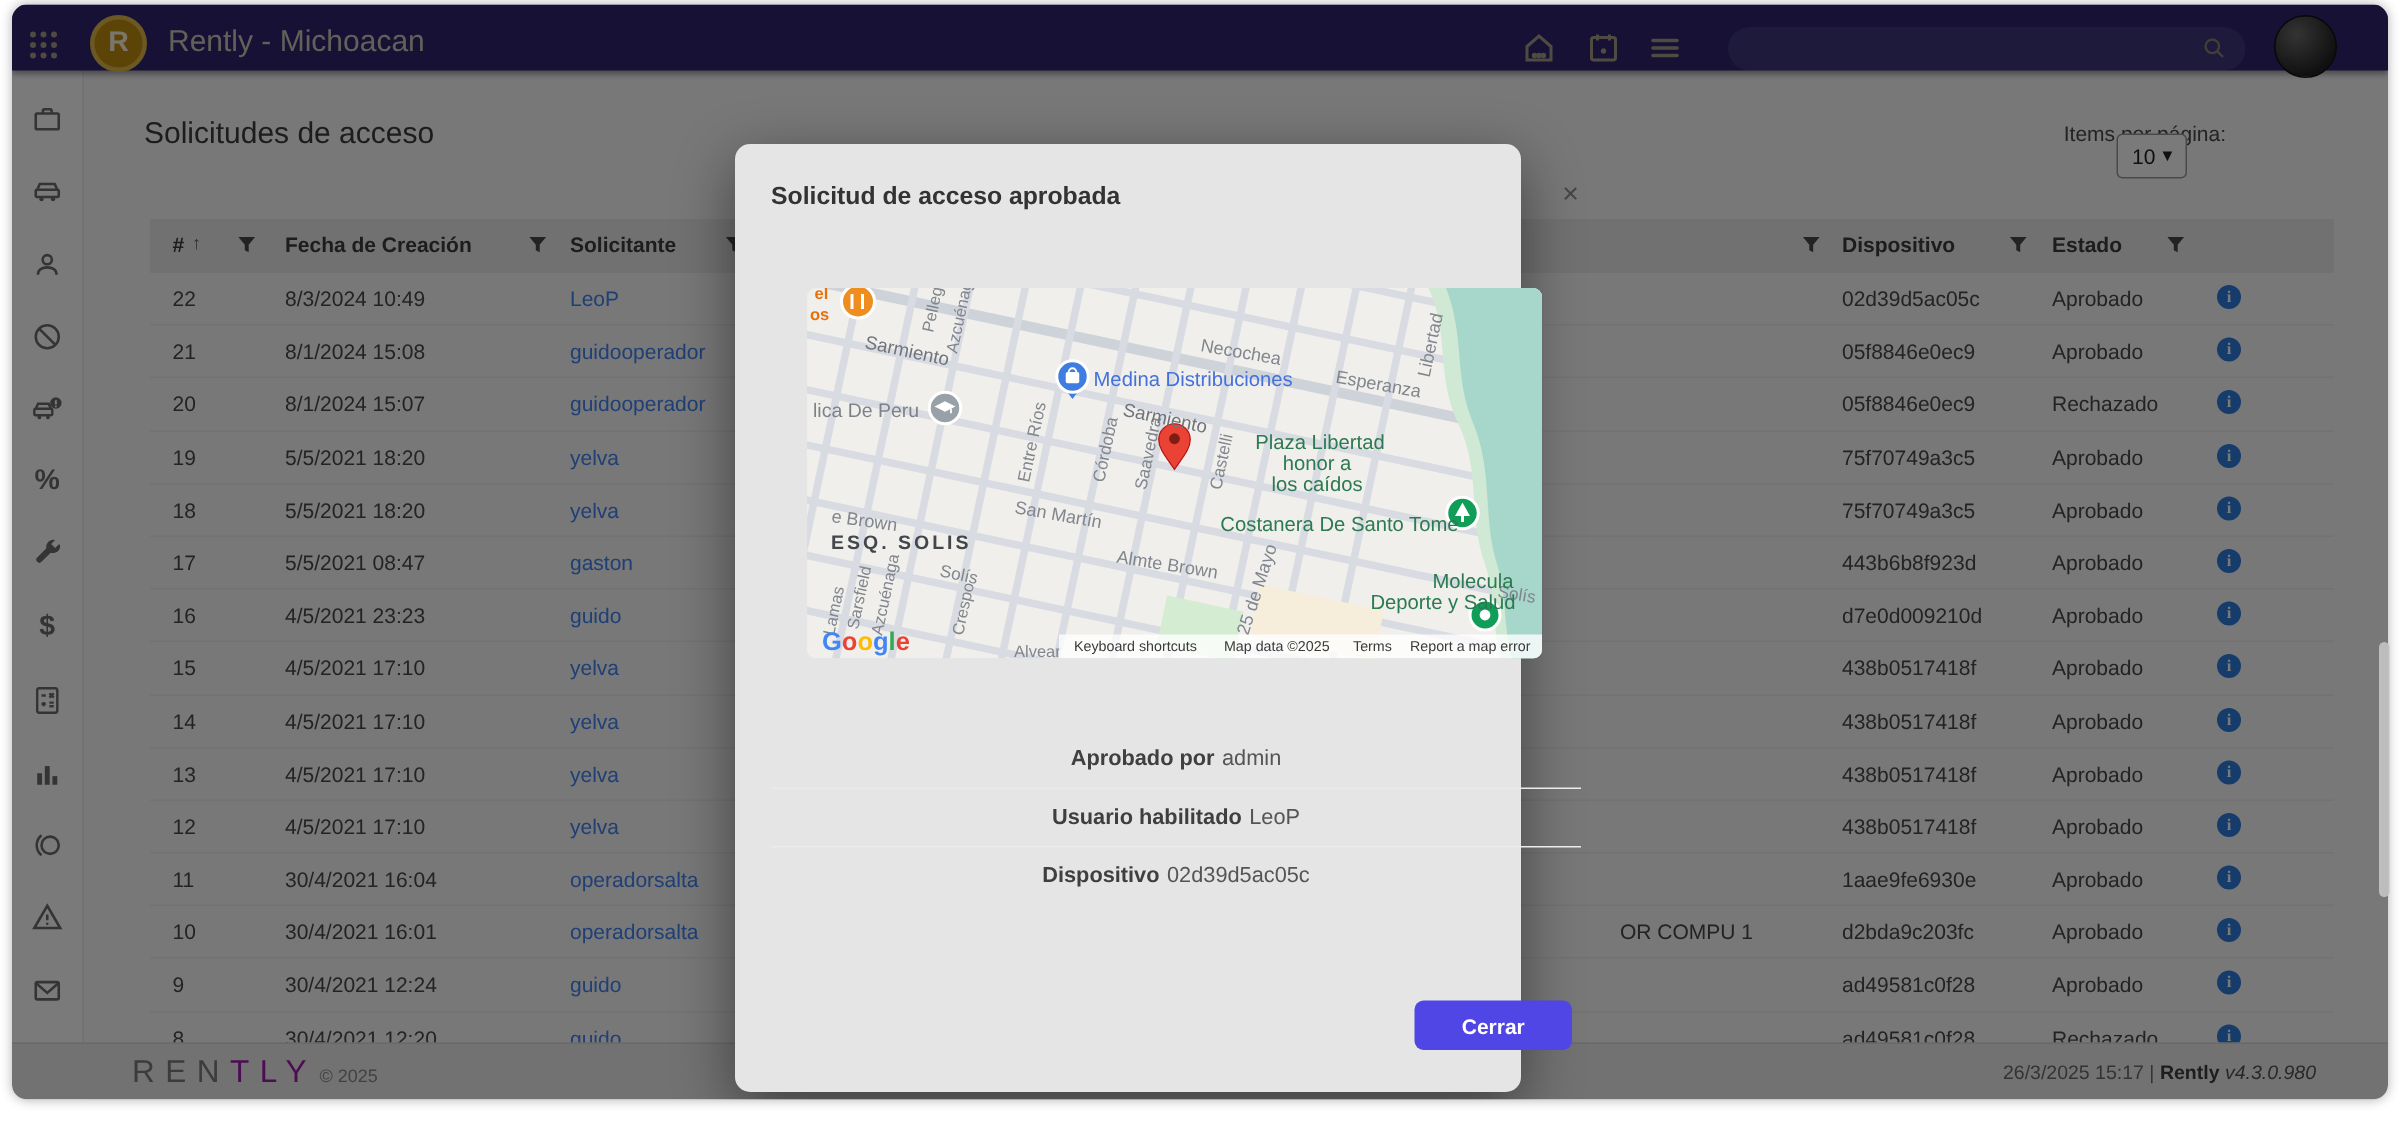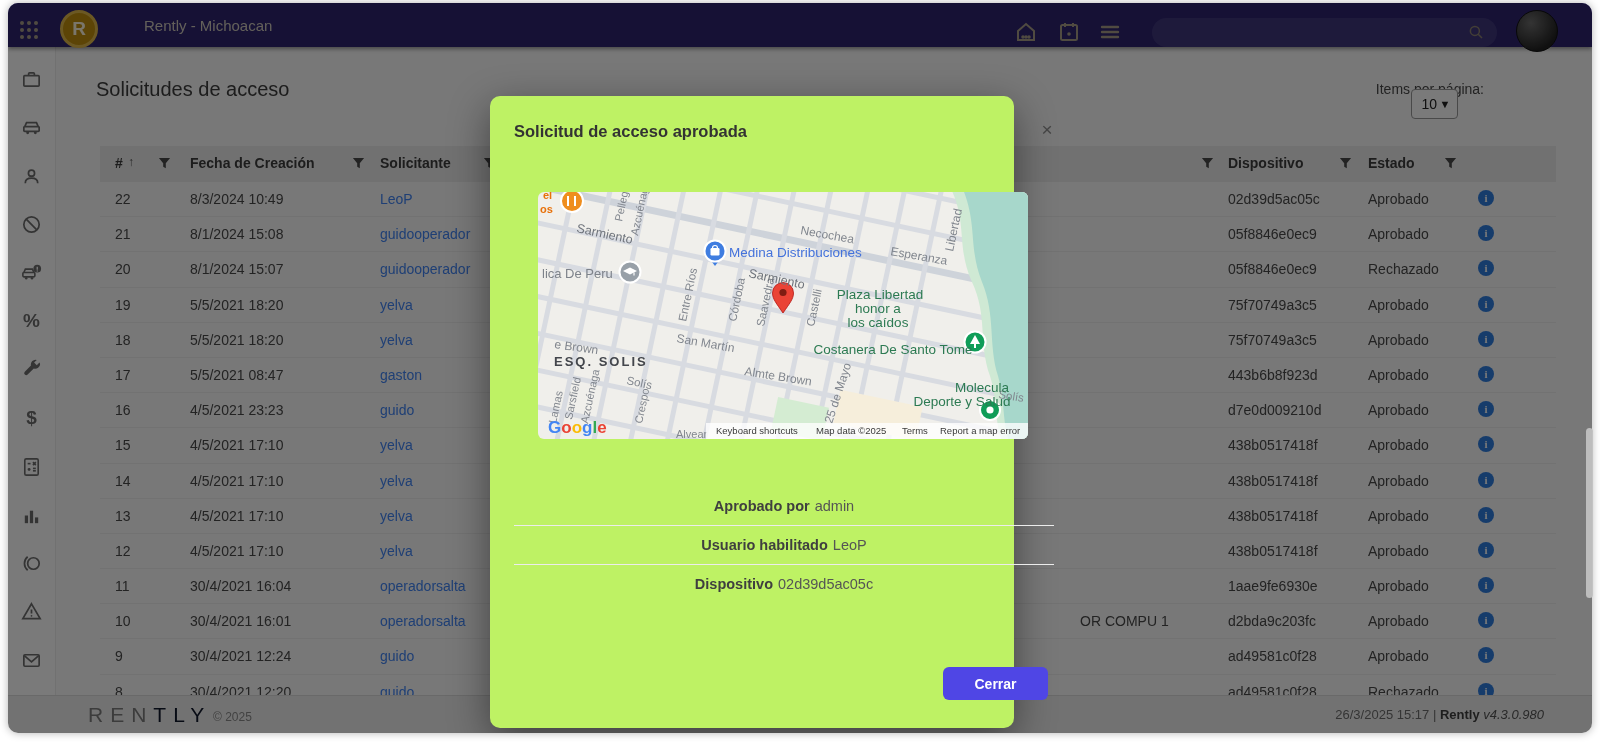--- a/index.html
+++ b/index.html
@@ -9,21 +9,21 @@
          border-radius:10px; overflow:hidden; box-shadow:0 0 8px rgba(0,0,0,.3); }
 
   
   .navbar { position:absolute; left:0; top:0; width:100%; height:44px; background:#2e2470; z-index:5;
             box-shadow:0 2px 4px rgba(0,0,0,.4); }
   .grid-icon { position:absolute; left:12px; top:18px; width:20px; height:20px; cursor:pointer; }
   .grid-icon i { position:absolute; width:4px; height:4px; border-radius:50%; background:#a79d88; }
   .logo-circle { position:absolute; left:52px; top:7px; width:38px; height:38px; border-radius:50%;
                  background:#c08f0e; border:3px solid #e0b84a; color:#fff7e0; font-size:19px; font-weight:bold;
                  display:flex; align-items:center; justify-content:center; }
-  .nav-title { position:absolute; left:104px; top:14px; font-size:15px; color:#cfc9bd;margin-left:32px; }
+  .nav-title { position:absolute; left:104px; top:14px; font-size:20px; color:#cfc9bd; }
   .nav-ico { position:absolute; top:17px; width:24px; height:24px; color:#a79d88; cursor:pointer; }
   .search-pill { position:absolute; left:1144px; top:15px; width:345px; height:29px; border-radius:15px;
                  background:rgba(255,255,255,.09); }
   .search-pill input { position:absolute; left:14px; top:0; width:290px; height:29px; background:transparent;
                  border:none; outline:none; color:#ddd; font-size:14px; }
   .search-glyph { position:absolute; right:12px; top:5px; width:18px; height:18px; }
   .avatar { position:absolute; left:1508px; top:7px; width:42px; height:42px; border-radius:50%;
             background:radial-gradient(circle at 35% 30%, #6d6d6d, #232323 72%); border:1px solid #111; cursor:pointer; }
 
   
@@ -61,28 +61,28 @@
              font-family:"Liberation Serif", serif; }
   .h-num { left:15px; } .h-sort { left:28px; font-weight:normal; font-size:12px; color:#555; }
   .h-f1 { left:58px; } .h-fecha { left:90px; } .h-f2 { left:252px; } .h-solic { left:280px; }
   .h-f3 { left:383px; } .h-f4 { left:1101px; } .h-disp { left:1128px; } .h-f5 { left:1239px; }
   .h-estado { left:1268px; } .h-f6 { left:1344px; }
 
   
   .footer { position:absolute; left:0; bottom:0; width:100%; height:38px; background:#efefef;
             border-top:1px solid #dcdcdc; z-index:10; }
   .f-logo { position:absolute; left:80px; top:7px; font-size:21px; letter-spacing:7px; font-weight:normal; }
-  .f-logo .g1 { color:#7d7d7d; } .f-logo .g2 { color:#0f172a; }
+  .f-logo .g1 { color:#7d7d7d; } .f-logo .g2 { color:#a21caf; }
   .f-copy { position:absolute; left:205px; top:14px; font-size:12px; color:#8a8a8a; }
   .f-right { position:absolute; right:48px; top:11px; font-size:13px; color:#6e6e6e; }
   .f-right b { color:#3f3f3f; } .f-right i { color:#555; }
 
   
   .backdrop { position:absolute; inset:0; background:rgba(0,0,0,.52); z-index:40; }
-  .modal { position:absolute; left:482px; top:93px; width:524px; height:632px; background:#bef264; border-radius:10px;
+  .modal { position:absolute; left:482px; top:93px; width:524px; height:632px; background:#e5e5e5; border-radius:10px;
            z-index:50; box-shadow:0 12px 40px rgba(0,0,0,.45); }
   .m-title { position:absolute; left:24px; top:26px; font-size:16.5px; font-weight:bold; color:#333; }
   .m-close { position:absolute; left:545px; top:22px; width:24px; height:24px; font-size:19px; color:#444;
              text-align:center; line-height:24px; cursor:pointer; }
   .m-map { position:absolute; left:48px; top:96px; width:490px; height:247px; border-radius:6px; overflow:hidden; cursor:grab; }
   .m-details { position:absolute; left:24px; top:390px; width:540px; }
   .drow { height:39px; display:flex; align-items:center; justify-content:center; font-size:14.5px; color:#555; }
   .drow + .drow { border-top:1px solid #ececec; }
   .dlabel { font-weight:bold; color:#3f3f3f; margin-right:5px; }
   .m-btn { position:absolute; left:453px; top:571px; width:105px; height:33px; background:#4f46e5; color:#fff;

